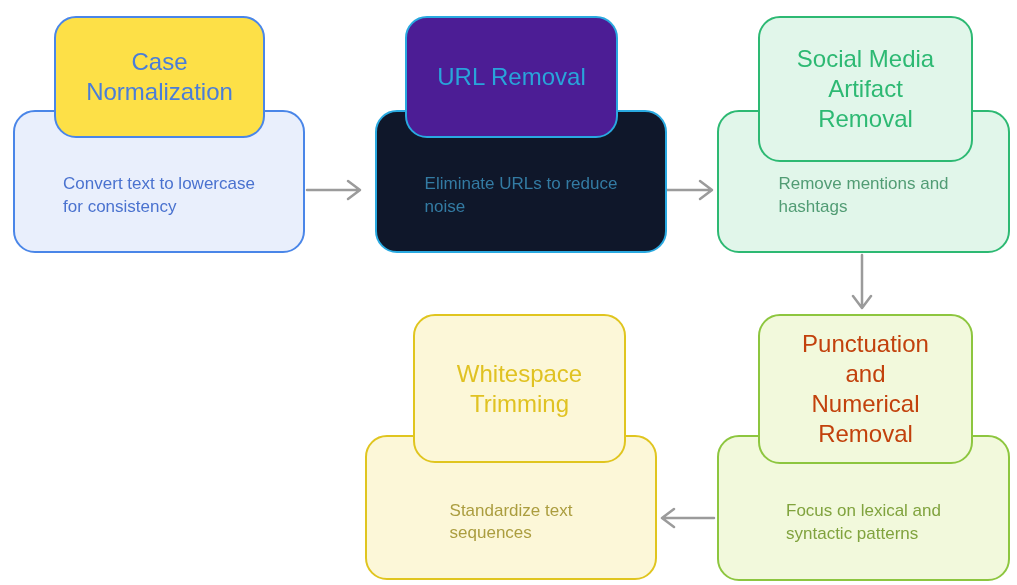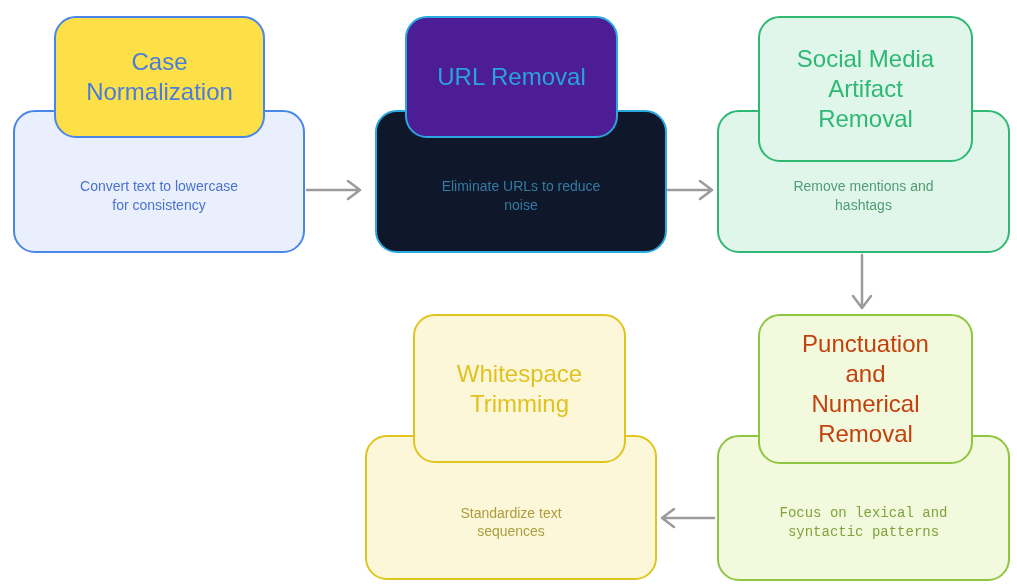--- a/index.html
+++ b/index.html
@@ -36,24 +36,23 @@
     z-index: 2;
     text-align: center;
   }
   .step-title {
     font-size: 24px;
     line-height: 1.25;
     white-space: pre-line;
     text-align: center;
   }
   .step-desc {
-    font-size: 14px;
+    font-size: 17px;
     line-height: 1.32;
     white-space: pre-line;
-    text-align: center;
   }
   .arrow-layer {
     position: absolute;
     left: 0;
     top: 0;
     z-index: 0;
   }
 </style>
 </head>
 <body>
@@ -97,21 +96,21 @@
     </div>
     <div class="step-header" style="left: 758px; top: 16px; width: 215px; height: 146px; border-color: rgb(45, 185, 115); background-color: rgb(225, 246, 234);">
       <div class="step-title" style="color: rgb(45, 185, 115);">Social Media
 Artifact
 Removal</div>
     </div>
   </div>
 
   <div>
     <div class="step-outer" style="left: 717px; top: 435px; width: 293px; height: 146px; padding-top: 29px; border-color: rgb(141, 198, 63); background-color: rgb(242, 249, 220);">
-      <div class="step-desc" style="color: rgb(128, 163, 62); font-family: Liberation Mono, monospace;">Focus on lexical and
+      <div class="step-desc" style="color: rgb(128, 163, 62);">Focus on lexical and
 syntactic patterns</div>
     </div>
     <div class="step-header" style="left: 758px; top: 314px; width: 215px; height: 150px; border-color: rgb(141, 198, 63); background-color: rgb(242, 249, 220);">
       <div class="step-title" style="color: #c2410c;">Punctuation
 and
 Numerical
 Removal</div>
     </div>
   </div>
 

